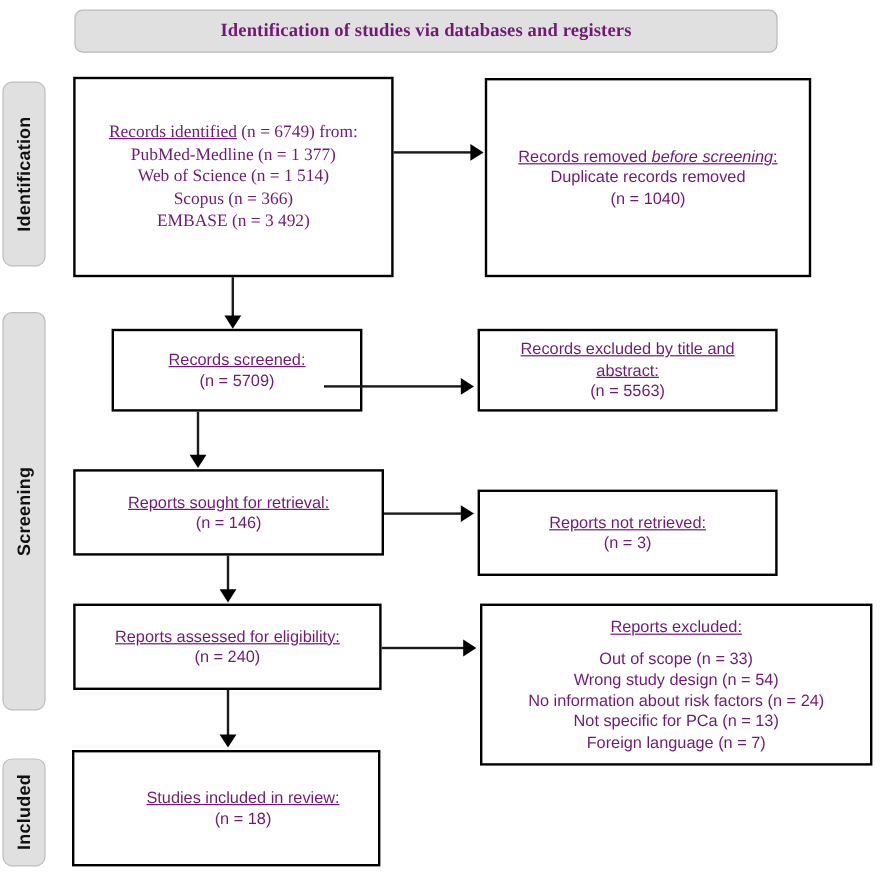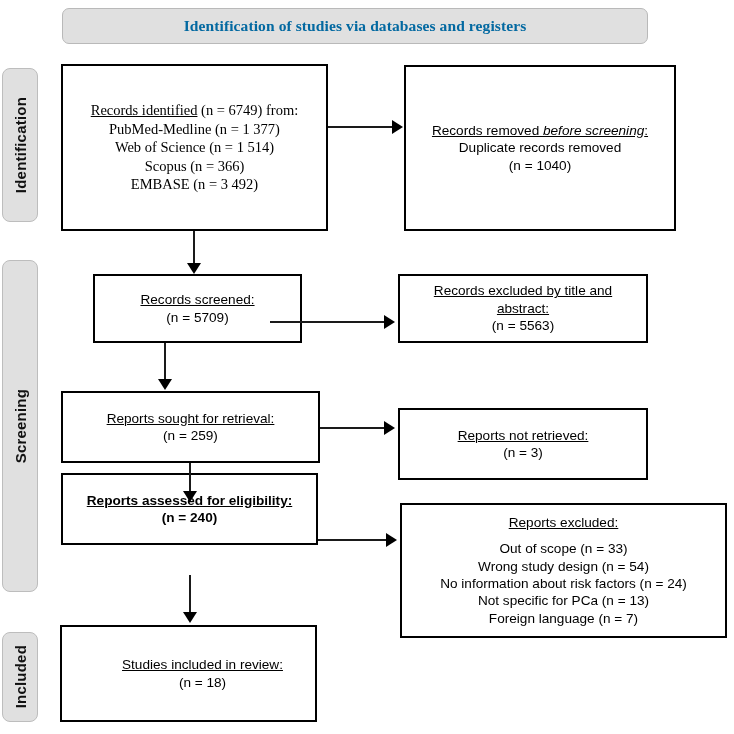--- a/index.html
+++ b/index.html
@@ -34,21 +34,21 @@
     border-radius: 7px;
     display: flex;
     align-items: center;
     justify-content: center;
     box-sizing: border-box;
   }
   .banner-text {
     font-family: "Liberation Serif", serif;
     font-weight: bold;
     font-size: 15.5px;
-    color: #0369a1;
+    color: #701a75;
     letter-spacing: 0.1px;
     white-space: nowrap;
   }
 
   
   .stage {
     position: absolute;
     left: 2px;
     width: 36px;
     background: #e0e0e0;
@@ -77,21 +77,21 @@
     border: 2px solid #000000;
     box-sizing: border-box;
     display: flex;
     align-items: center;
     justify-content: center;
   }
   .box-inner {
     width: 100%;
     text-align: center;
     line-height: 1.28;
-    color: #000000;
+    color: #701a75;
   }
   .serif-box .box-inner {
     font-family: "Liberation Serif", serif;
     font-size: 14.5px;
   }
   .sans-box .box-inner {
     font-family: "Liberation Sans", sans-serif;
     font-size: 13.6px;
   }
   .u { text-decoration: underline; }
@@ -173,32 +173,32 @@
     <div class="box-inner">
       <span class="line u">Records excluded by title and</span>
       <span class="line u">abstract:</span>
       <span class="line">(n = 5563)</span>
     </div>
   </div>
 
   <div class="box sans-box" style="left:61px; top:391px; width:259px; height:72px;">
     <div class="box-inner">
       <span class="line u">Reports sought for retrieval:</span>
-      <span class="line">(n = 259)</span>
+      <span class="line">(n = 146)</span>
     </div>
   </div>
 
   <div class="box sans-box" style="left:398px; top:408px; width:250px; height:72px;">
     <div class="box-inner">
       <span class="line u">Reports not retrieved:</span>
       <span class="line">(n = 3)</span>
     </div>
   </div>
 
-  <div class="box sans-box" style="left:61px; top:473px; width:257px; height:72px;font-weight:bold;">
+  <div class="box sans-box" style="left:61px; top:503px; width:257px; height:72px;">
     <div class="box-inner">
       <span class="line u">Reports assessed for eligibility:</span>
       <span class="line">(n = 240)</span>
     </div>
   </div>
 
   <div class="box sans-box" style="left:400px; top:503px; width:327px; height:135px;">
     <div class="box-inner">
       <span class="line u">Reports excluded:</span>
       <span class="gap"></span>

